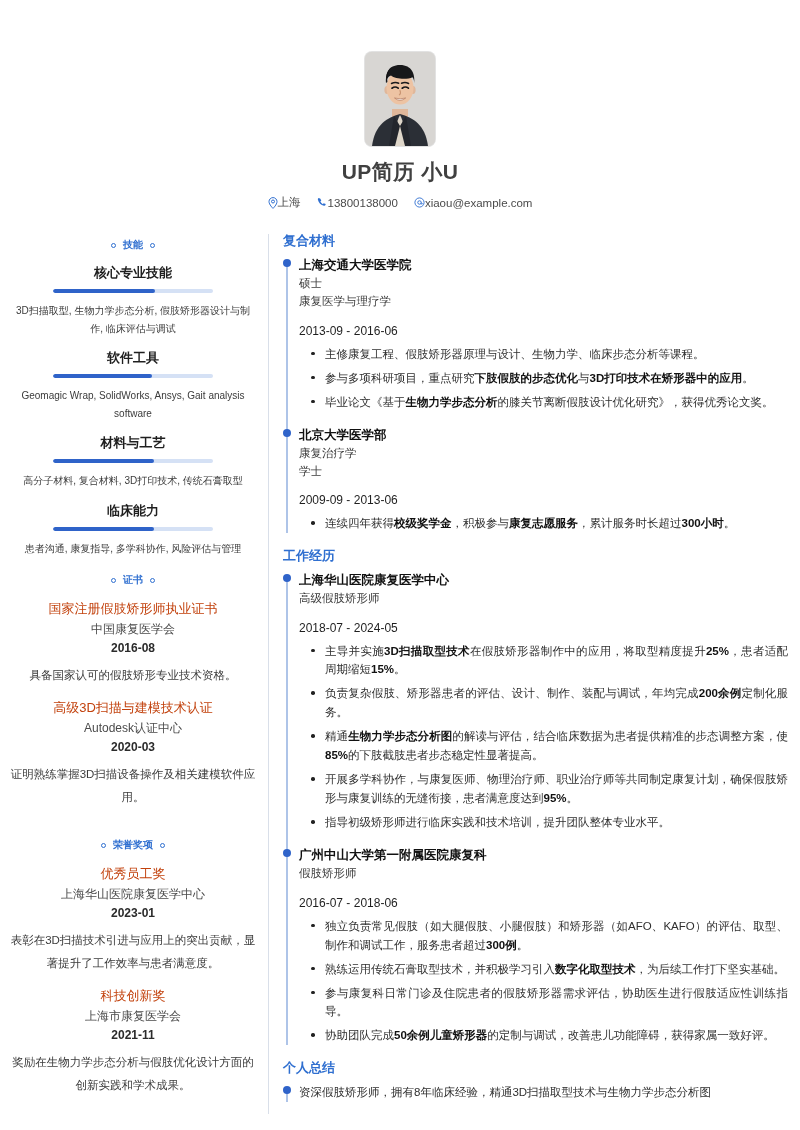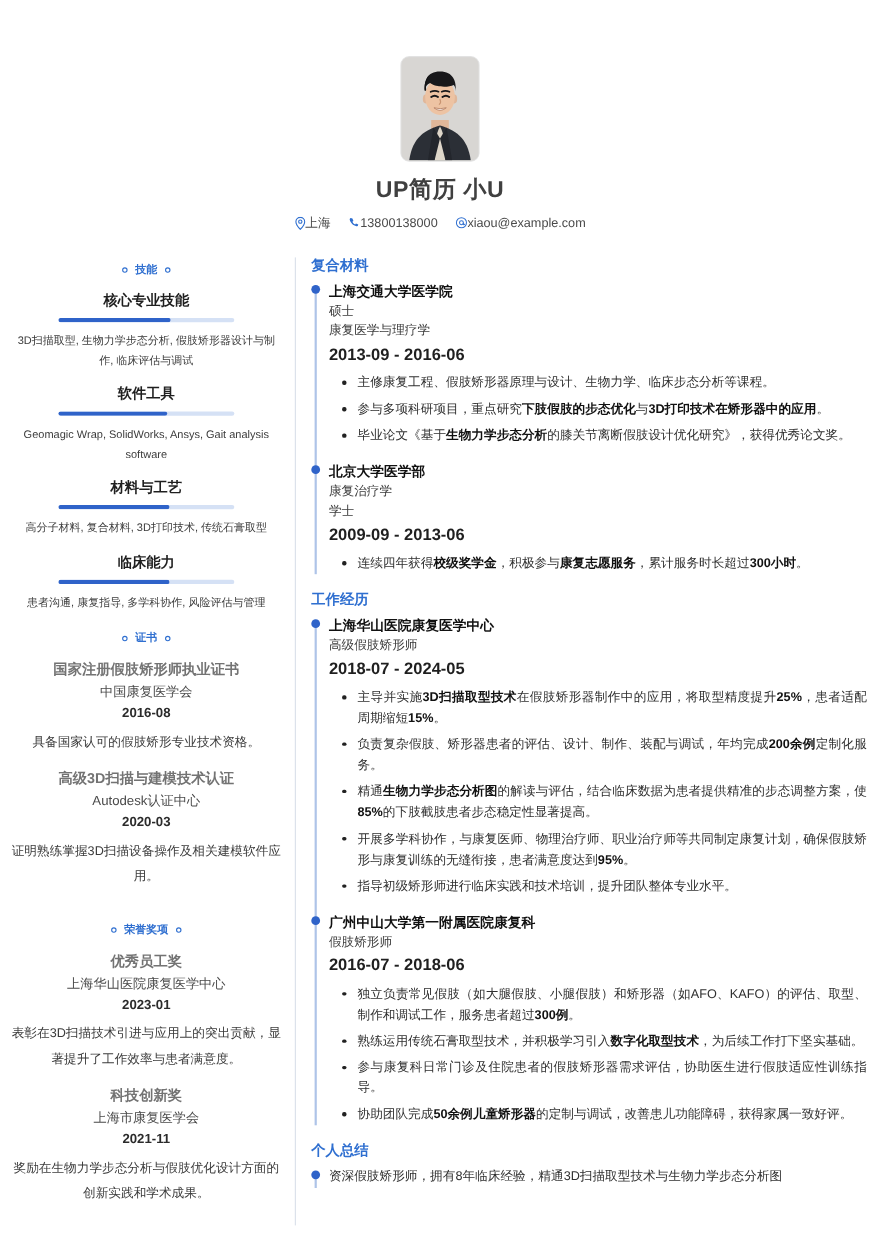--- a/index.html
+++ b/index.html
@@ -118,22 +118,22 @@
   }
   .skill-desc {
     font-size: 10px;
     line-height: 1.75;
     color: #3b3b3b;
     padding: 0 4px;
   }
 
   .cert-title {
     font-size: 13px;
-    font-weight: 700;
-    color: #737373;
+    font-weight: 400;
+    color: #c2410c;
     margin-top: 13px;
   }
   .cert-org {
     font-size: 12px;
     color: #4a4a4a;
     margin-top: 3px;
   }
   .cert-date {
     font-size: 12px;
     font-weight: 700;
@@ -182,25 +182,25 @@
     color: #111111;
     line-height: 1.45;
   }
   .sub {
     font-size: 11.5px;
     color: #3b3b3b;
     line-height: 1.5;
     margin-top: 1px;
   }
   .date {
-    font-size: 15px;
-    font-weight: 700;
+    font-size: 12px;
+    font-weight: 400;
     color: #1f1f1f;
     line-height: 1.5;
-    margin-top: 1px;
+    margin-top: 11px;
   }
   ul.points {
     margin: 5px 0 0 0;
     padding-left: 26px;
     list-style: none;
   }
   ul.points li {
     position: relative;
     font-size: 11.5px;
     line-height: 1.65;

